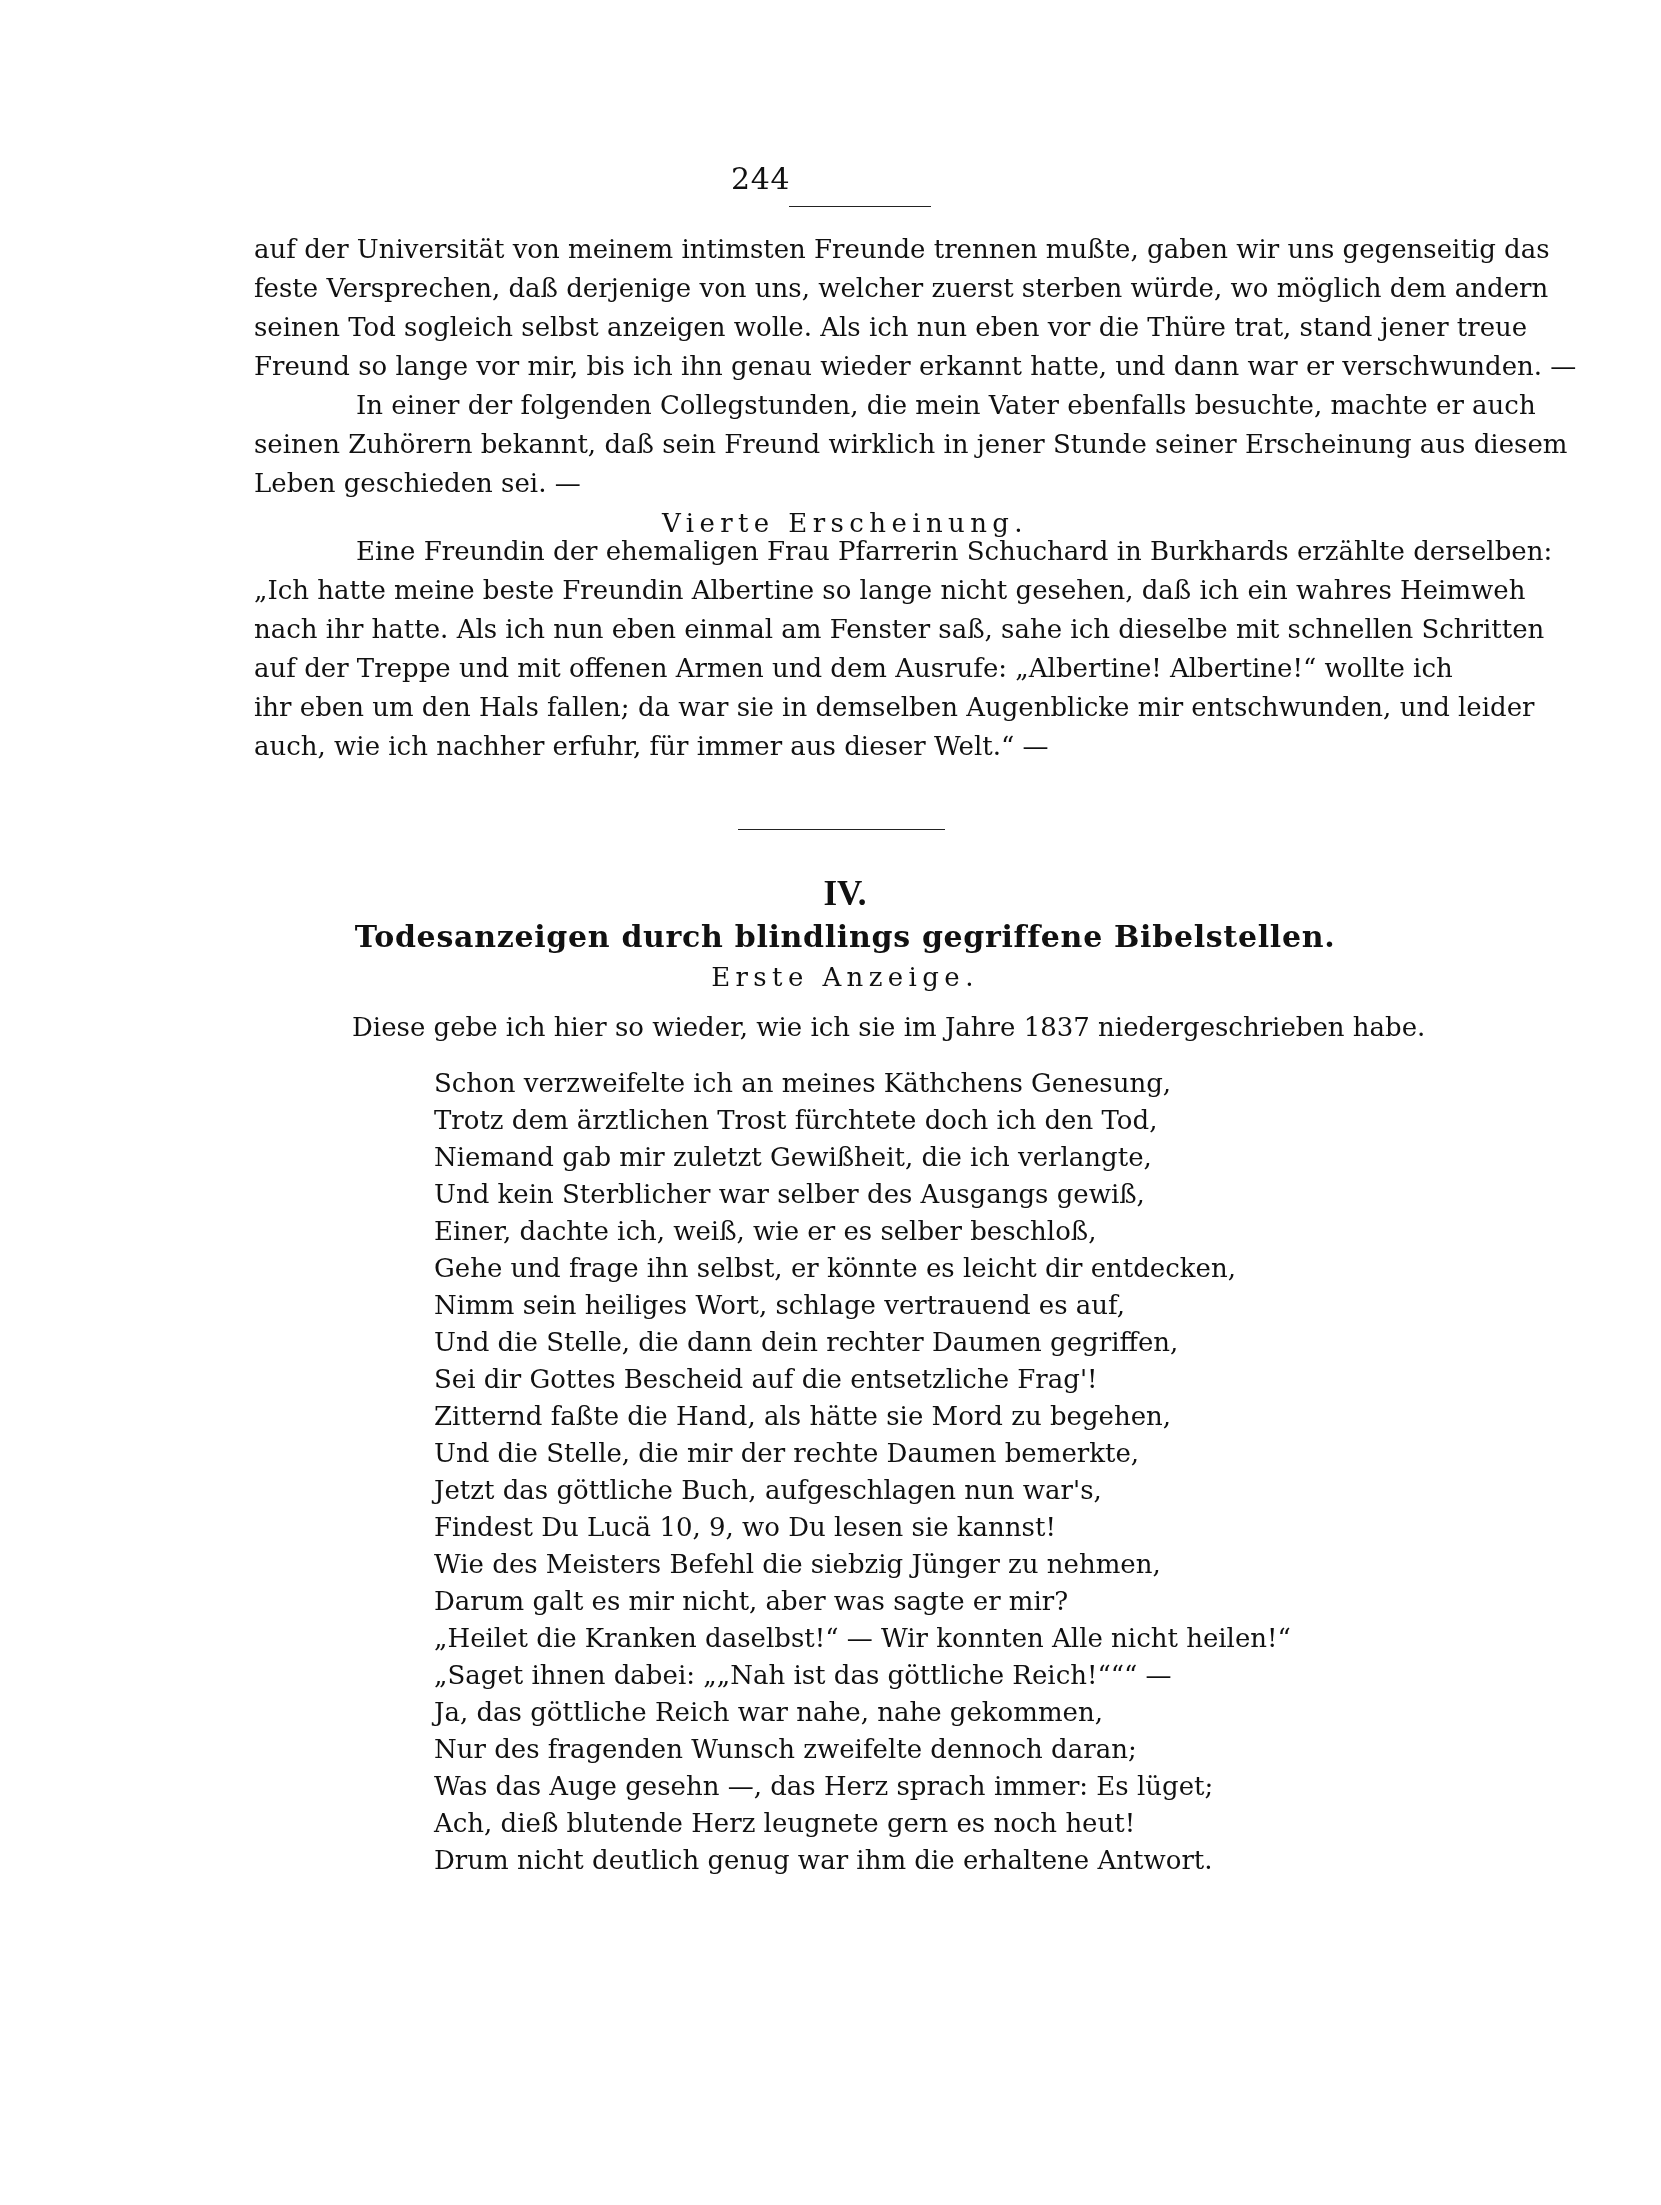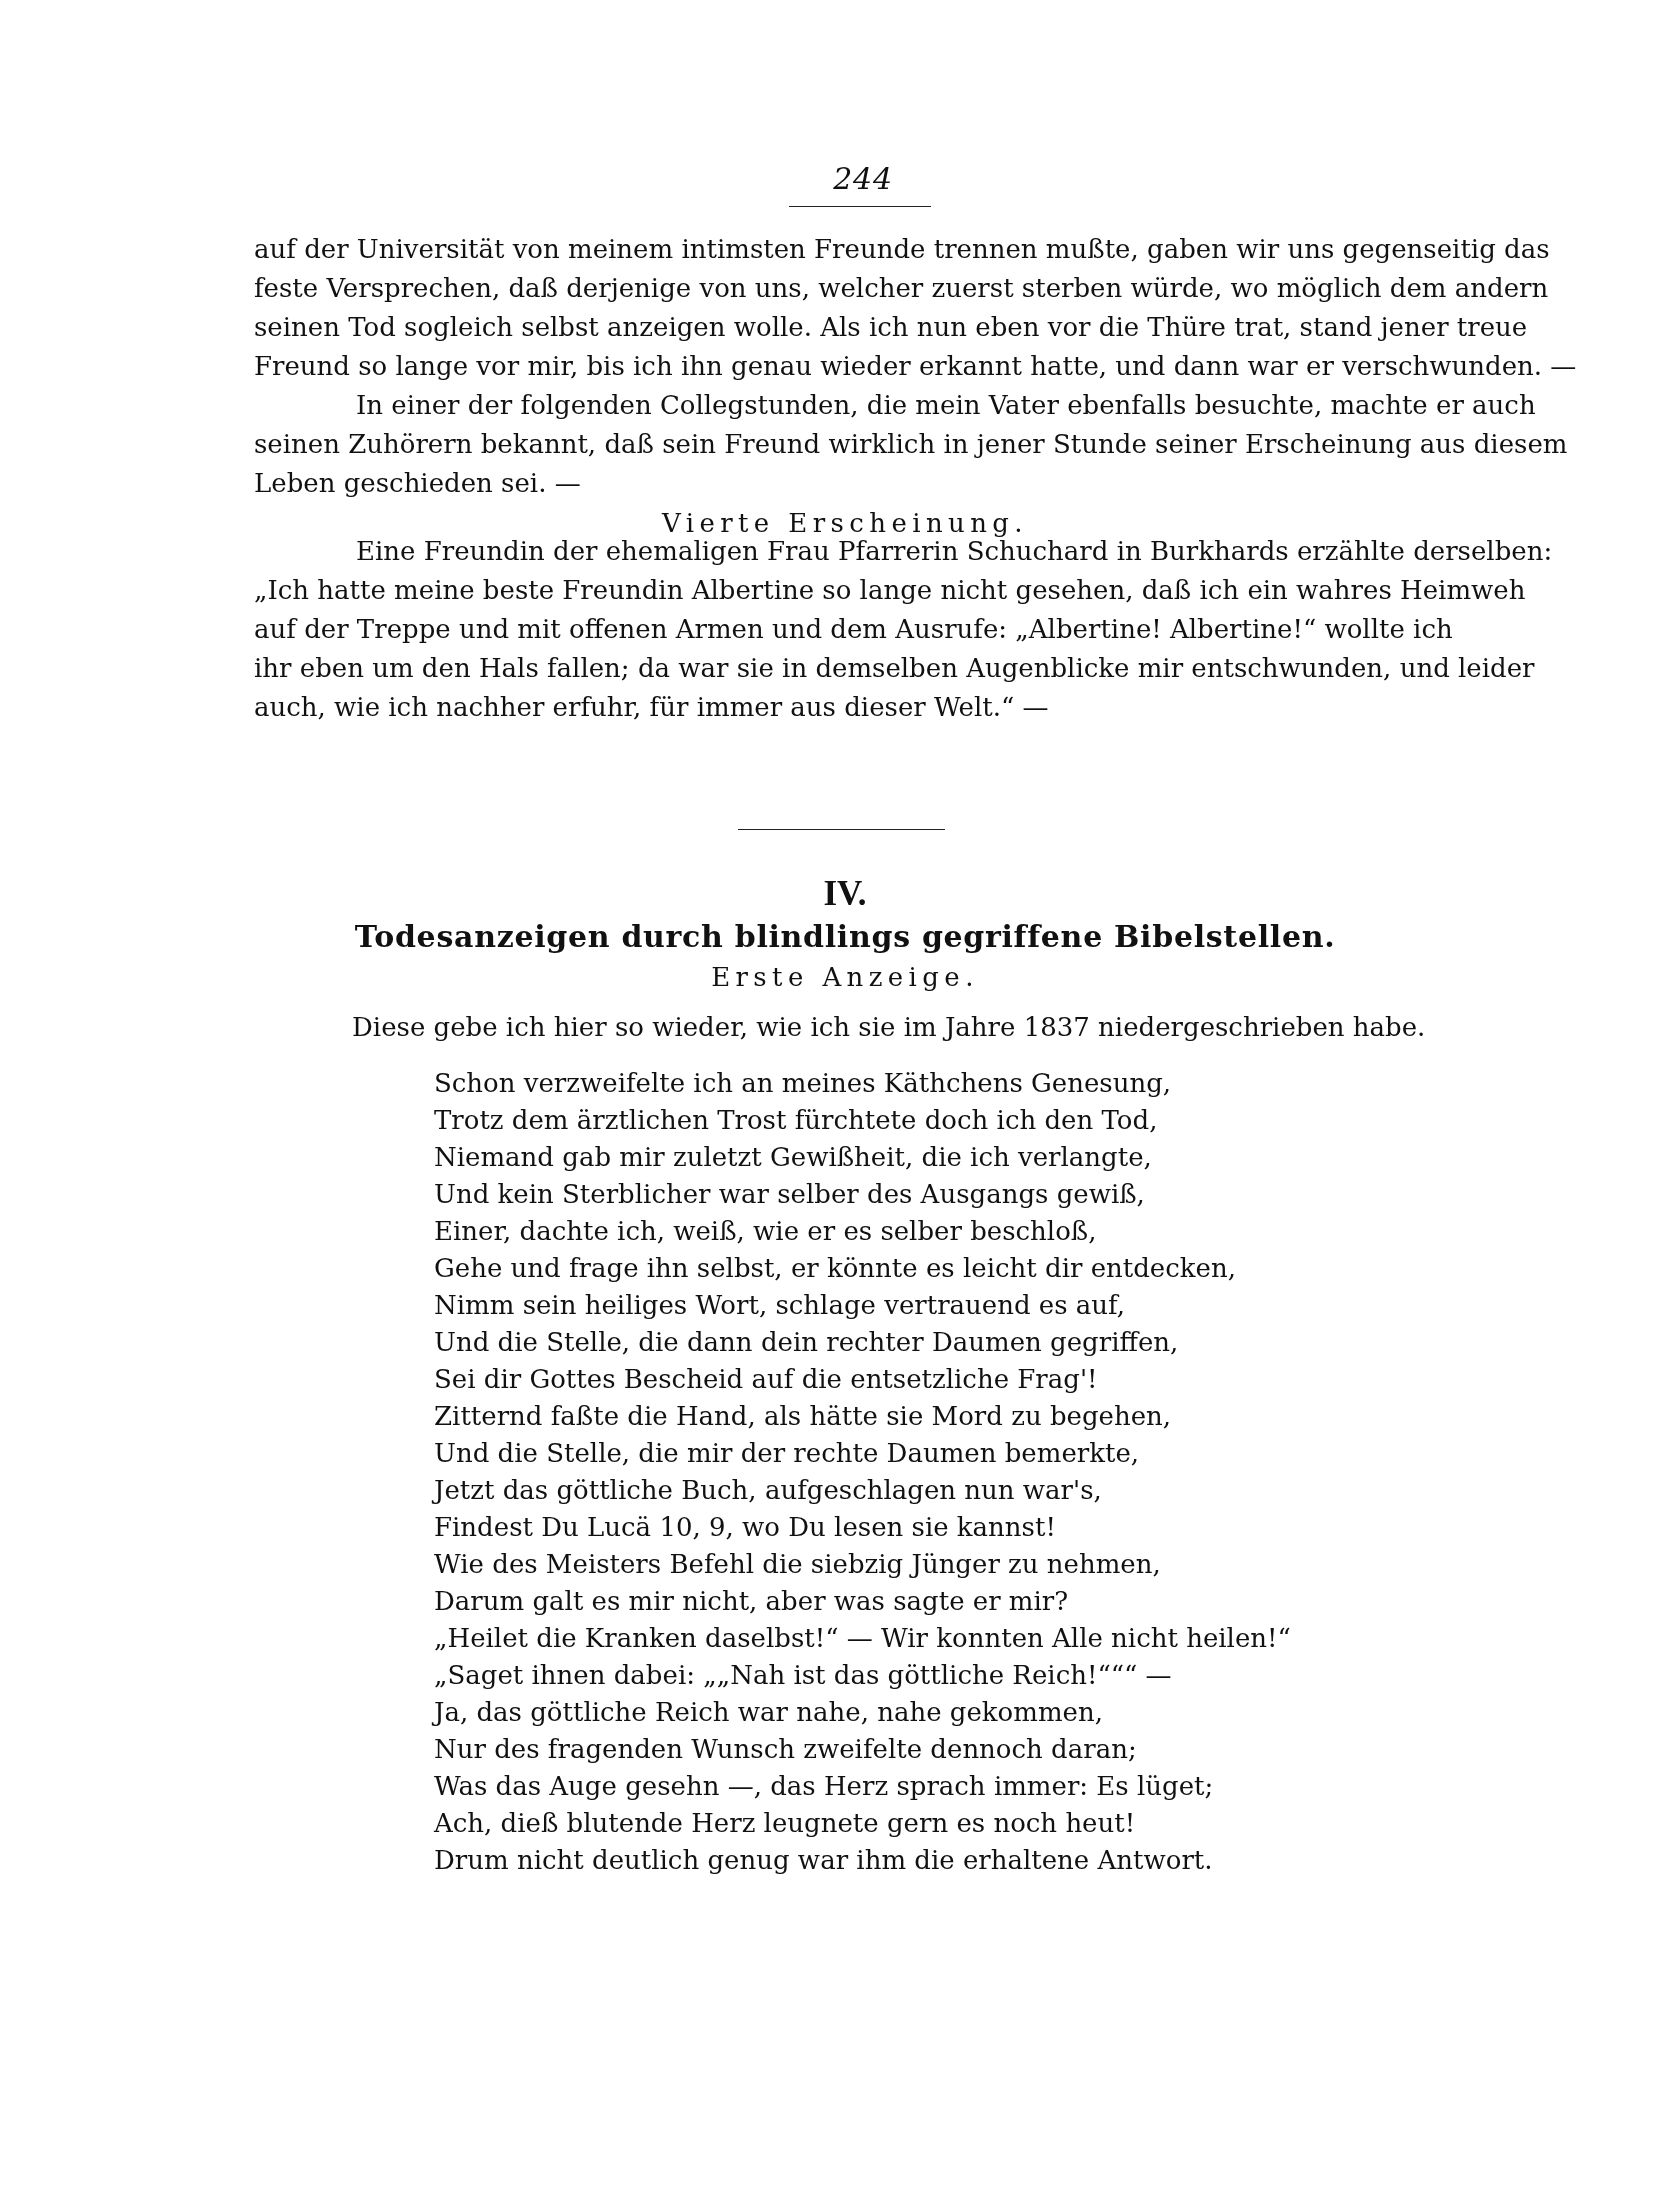--- a/index.html
+++ b/index.html
@@ -1,20 +1,20 @@
 <!DOCTYPE html>
 <html style="font-size:11px"><head>
 <meta charset="utf-8">
 <style>
   html, body { margin: 0; padding: 0; background: #ffffff; }
   body { width: 1662px; height: 2205px; position: relative; overflow: hidden;
          font-family: "DejaVu Serif", "Liberation Serif", serif; color: #111111; }
   .page { position: absolute; left: 0; top: 0; width: 1662px; height: 2205px; }
-  .pagenum { position: absolute; top: 161px; left: 795px; width: 136px; text-align: center;
-             font-size: 30px; letter-spacing: 0.7px; font-style: italic; }
+  .pagenum { position: absolute; top: 161px; left: 731px; width: 136px; 
+             font-size: 30px; letter-spacing: 0.7px; }
   .hrule { position: absolute; height: 1.4px; background: #222; }
   .body-block { position: absolute; left: 254px; width: 1182px; }
   .para-line { height: 39px; line-height: 39px; font-size: 26px; white-space: nowrap;
                text-align: justify; text-align-last: justify; }
   .para-line.last { text-align-last: left; }
   .para-line.indent { padding-left: 102px; }
   .center-heading { position: absolute; left: 254px; width: 1182px; text-align: center; white-space: nowrap; }
   .spaced { letter-spacing: 5.4px; font-size: 26px; }
   .roman { font-size: 35px; font-weight: bold; font-family: "Liberation Serif", serif; }
   .title { font-size: 30px; font-weight: bold; letter-spacing: 0.7px; }
@@ -39,20 +39,21 @@
     <div class="para-line indent">In einer der folgenden Collegstunden, die mein Vater ebenfalls besuchte, machte er auch</div>
     <div class="para-line">seinen Zuhörern bekannt, daß sein Freund wirklich in jener Stunde seiner Erscheinung aus diesem</div>
     <div class="para-line last">Leben geschieden sei. —</div>
   </div>
 
   <div class="center-heading spaced" style="top:508px;">Vierte Erscheinung.</div>
 
   <div class="body-block" style="top:532px;">
     <div class="para-line indent">Eine Freundin der ehemaligen Frau Pfarrerin Schuchard in Burkhards erzählte derselben:</div>
     <div class="para-line">„Ich hatte meine beste Freundin Albertine so lange nicht gesehen, daß ich ein wahres Heimweh</div>
+    <div class="para-line">nach ihr hatte.  Als ich nun eben einmal am Fenster saß, sahe ich dieselbe mit schnellen Schritten</div>
     <div class="para-line">auf der Treppe und mit offenen Armen und dem Ausrufe: „Albertine! Albertine!“ wollte ich</div>
     <div class="para-line">ihr eben um den Hals fallen; da war sie in demselben Augenblicke mir entschwunden, und leider</div>
     <div class="para-line last">auch, wie ich nachher erfuhr, für immer aus dieser Welt.“ —</div>
   </div>
 
   <div class="hrule" style="top:829px; left:738px; width:207px;"></div>
 
   <div class="center-heading roman" style="top:874px;">IV.</div>
   <div class="center-heading title" style="top:919px;">Todesanzeigen durch blindlings gegriffene Bibelstellen.</div>
   <div class="center-heading spaced" style="top:962px;">Erste Anzeige.</div>

